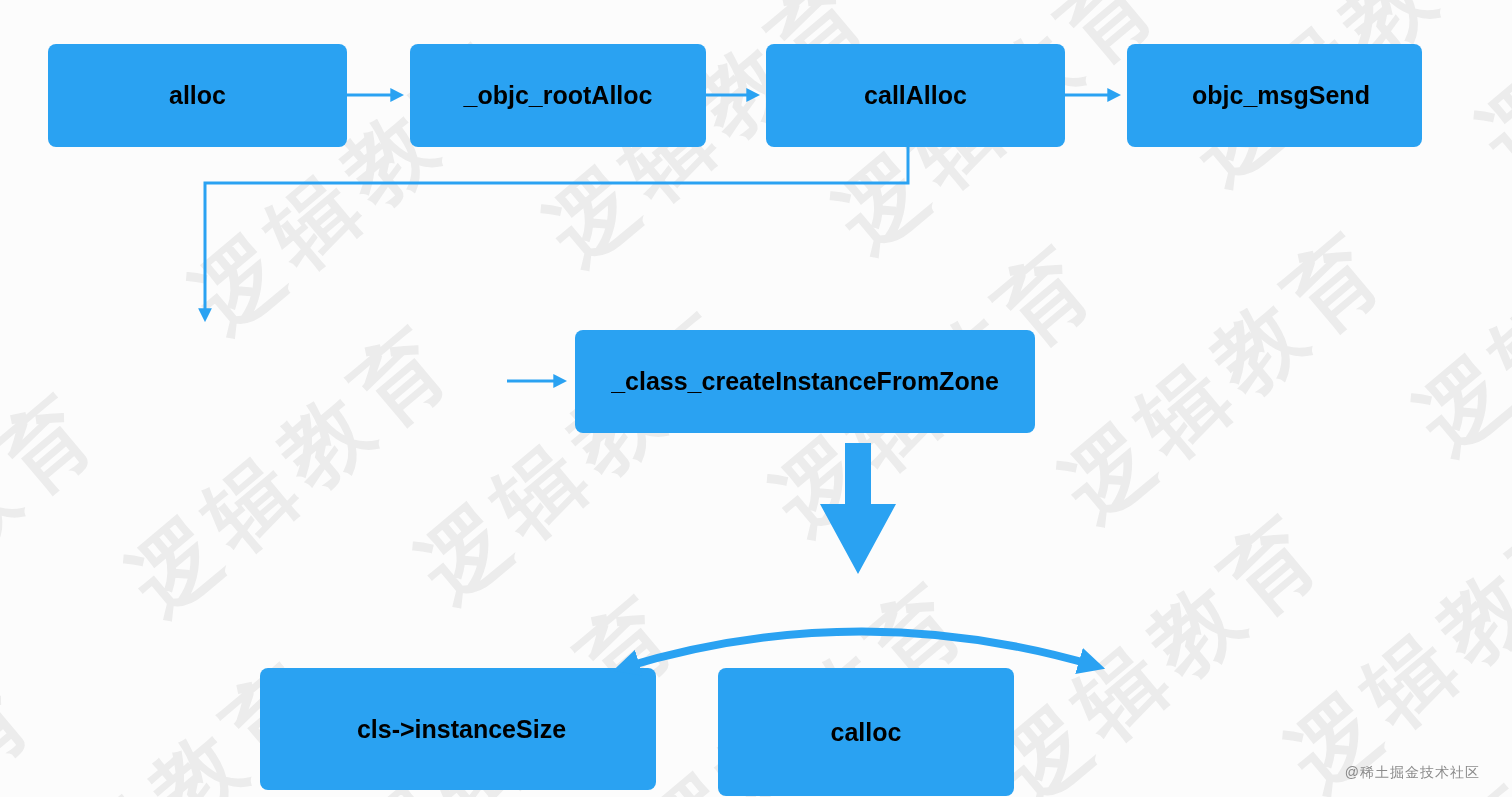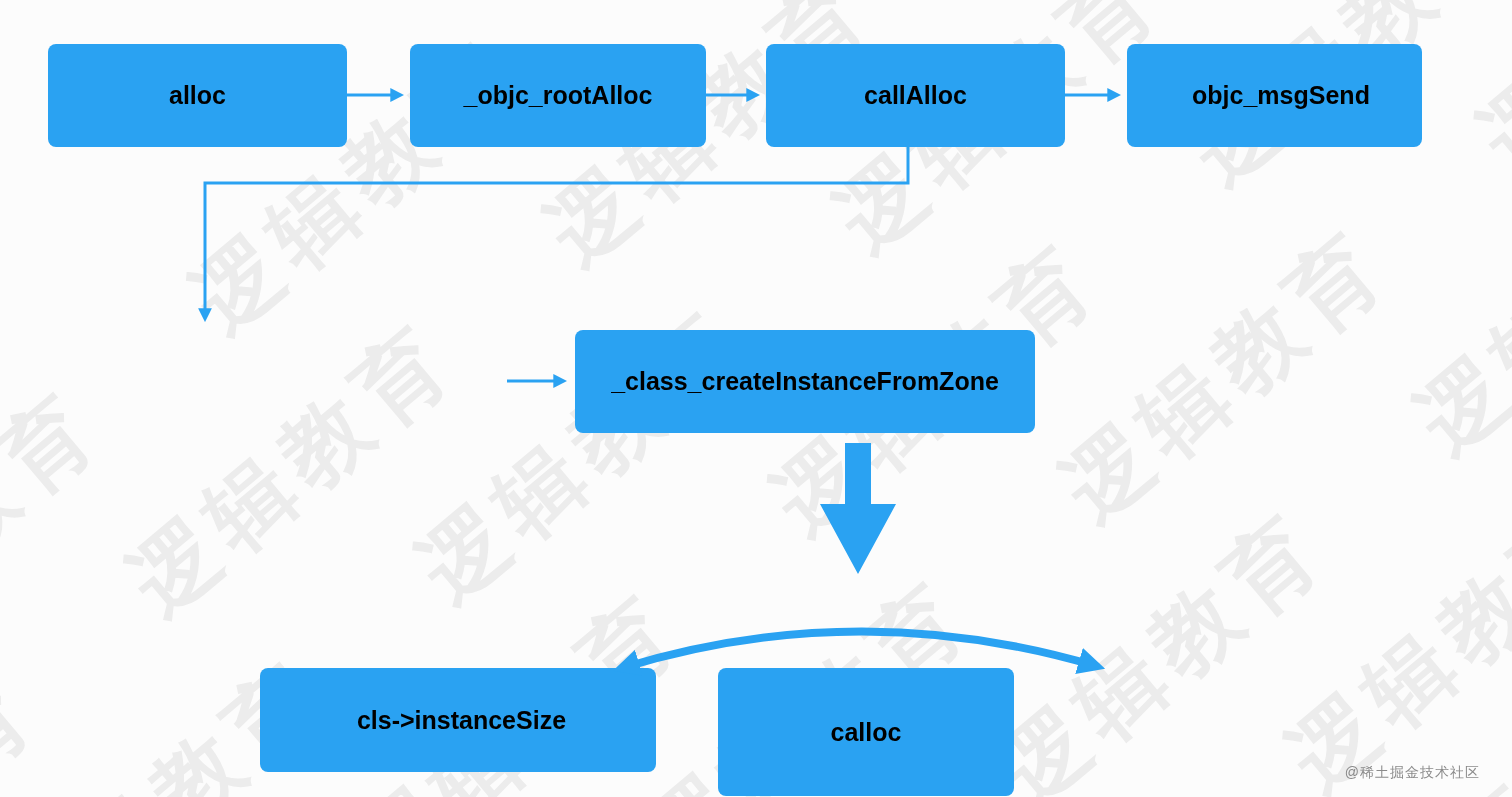--- a/index.html
+++ b/index.html
@@ -43,21 +43,21 @@
     justify-content: center;
     white-space: nowrap;
     z-index: 2;
   }
   #n-alloc            { left: 48px;   top: 44px;  width: 299px; height: 103px; }
   #n-rootalloc        { left: 410px;  top: 44px;  width: 296px; height: 103px; }
   #n-callalloc        { left: 766px;  top: 44px;  width: 299px; height: 103px; text-align: right; }
   #n-msgsend          { left: 1127px; top: 44px;  width: 295px; height: 103px; padding-left: 13px; }
   #n-rootallocwithzone{ left: 40px;   top: 330px; width: 467px; height: 103px; }
   #n-createinstance   { left: 575px;  top: 330px; width: 460px; height: 103px; }
-  #n-instancesize     { left: 260px;  top: 668px; width: 396px; height: 104px; padding-left: 7px; }
+  #n-instancesize     { left: 260px;  top: 668px; width: 396px; height: 122px; padding-left: 7px; }
   #n-calloc           { left: 718px;  top: 668px; width: 296px; height: 128px; }
   #n-initinstanceisa  { left: 1078px; top: 668px; width: 384px; height: 104px; }
 
   
   .connectors {
     position: absolute;
     left: 0; top: 0;
     z-index: 3;
     pointer-events: none;
   }

